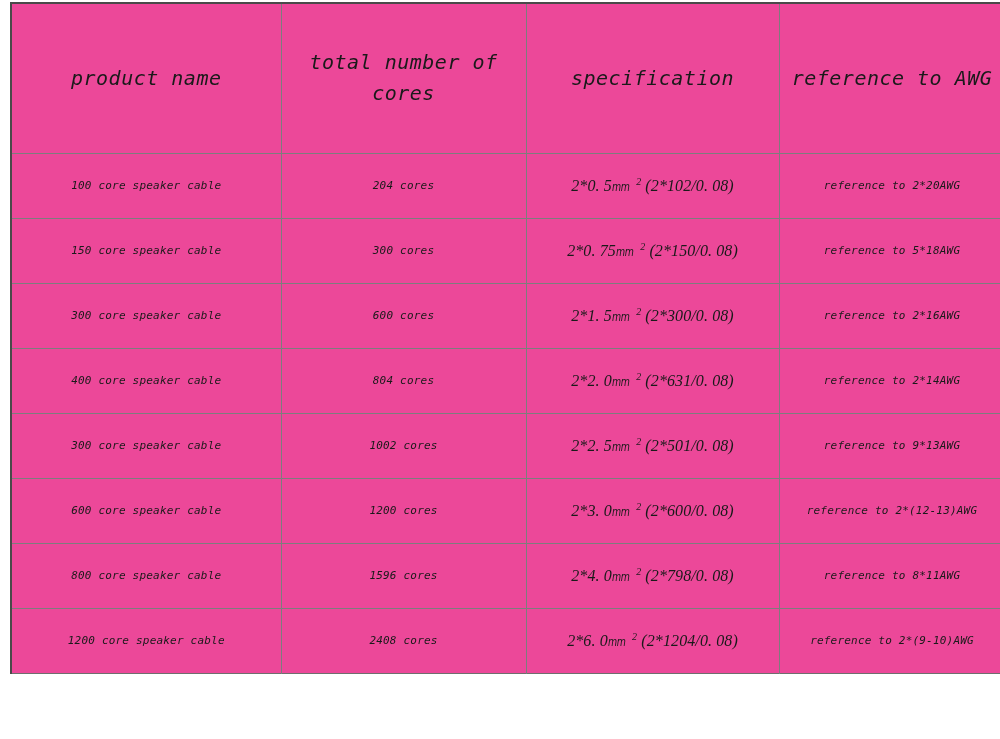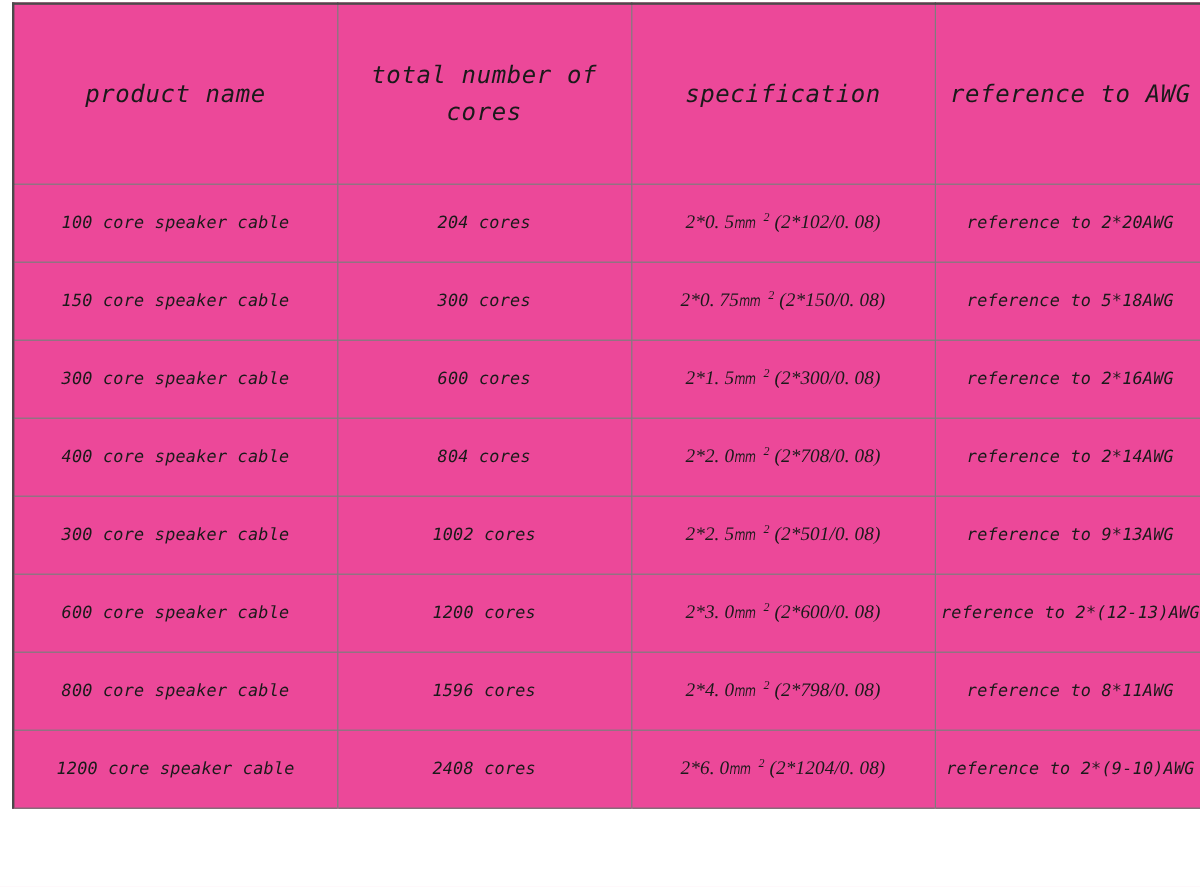--- a/index.html
+++ b/index.html
@@ -61,21 +61,21 @@
     font-size: 20px;
     letter-spacing: 0.5px;
     line-height: 1.55;
   }
 
   
   tbody tr { height: 65px; }
 
   .cell-mono {
     font-family: "DejaVu Sans Mono", "Liberation Mono", monospace;
-    font-size: 14px;
+    font-size: 11px;
     letter-spacing: 0.2px;
     white-space: nowrap;
   }
   .cell-serif {
     font-family: "Liberation Serif", "DejaVu Serif", serif;
     font-size: 16px;
     letter-spacing: 0.1px;
     white-space: nowrap;
   }
   
@@ -126,21 +126,21 @@
       </tr>
       <tr>
         <td class="cell-mono">300 core speaker cable</td>
         <td class="cell-mono">600 cores</td>
         <td class="cell-serif"><span>2*1. 5</span><span class="unit">mm</span><span class="sup">2</span><span> (2*300/0. 08)</span></td>
         <td class="cell-mono">reference to 2*16AWG</td>
       </tr>
       <tr>
         <td class="cell-mono">400 core speaker cable</td>
         <td class="cell-mono">804 cores</td>
-        <td class="cell-serif"><span>2*2. 0</span><span class="unit">mm</span><span class="sup">2</span><span> (2*708/0. 08)</span></td>
+        <td class="cell-serif"><span>2*2. 0</span><span class="unit">mm</span><span class="sup">2</span><span> (2*631/0. 08)</span></td>
         <td class="cell-mono">reference to 2*14AWG</td>
       </tr>
       <tr>
         <td class="cell-mono">300 core speaker cable</td>
         <td class="cell-mono">1002 cores</td>
         <td class="cell-serif"><span>2*2. 5</span><span class="unit">mm</span><span class="sup">2</span><span> (2*501/0. 08)</span></td>
         <td class="cell-mono">reference to 9*13AWG</td>
       </tr>
       <tr>
         <td class="cell-mono">600 core speaker cable</td>

